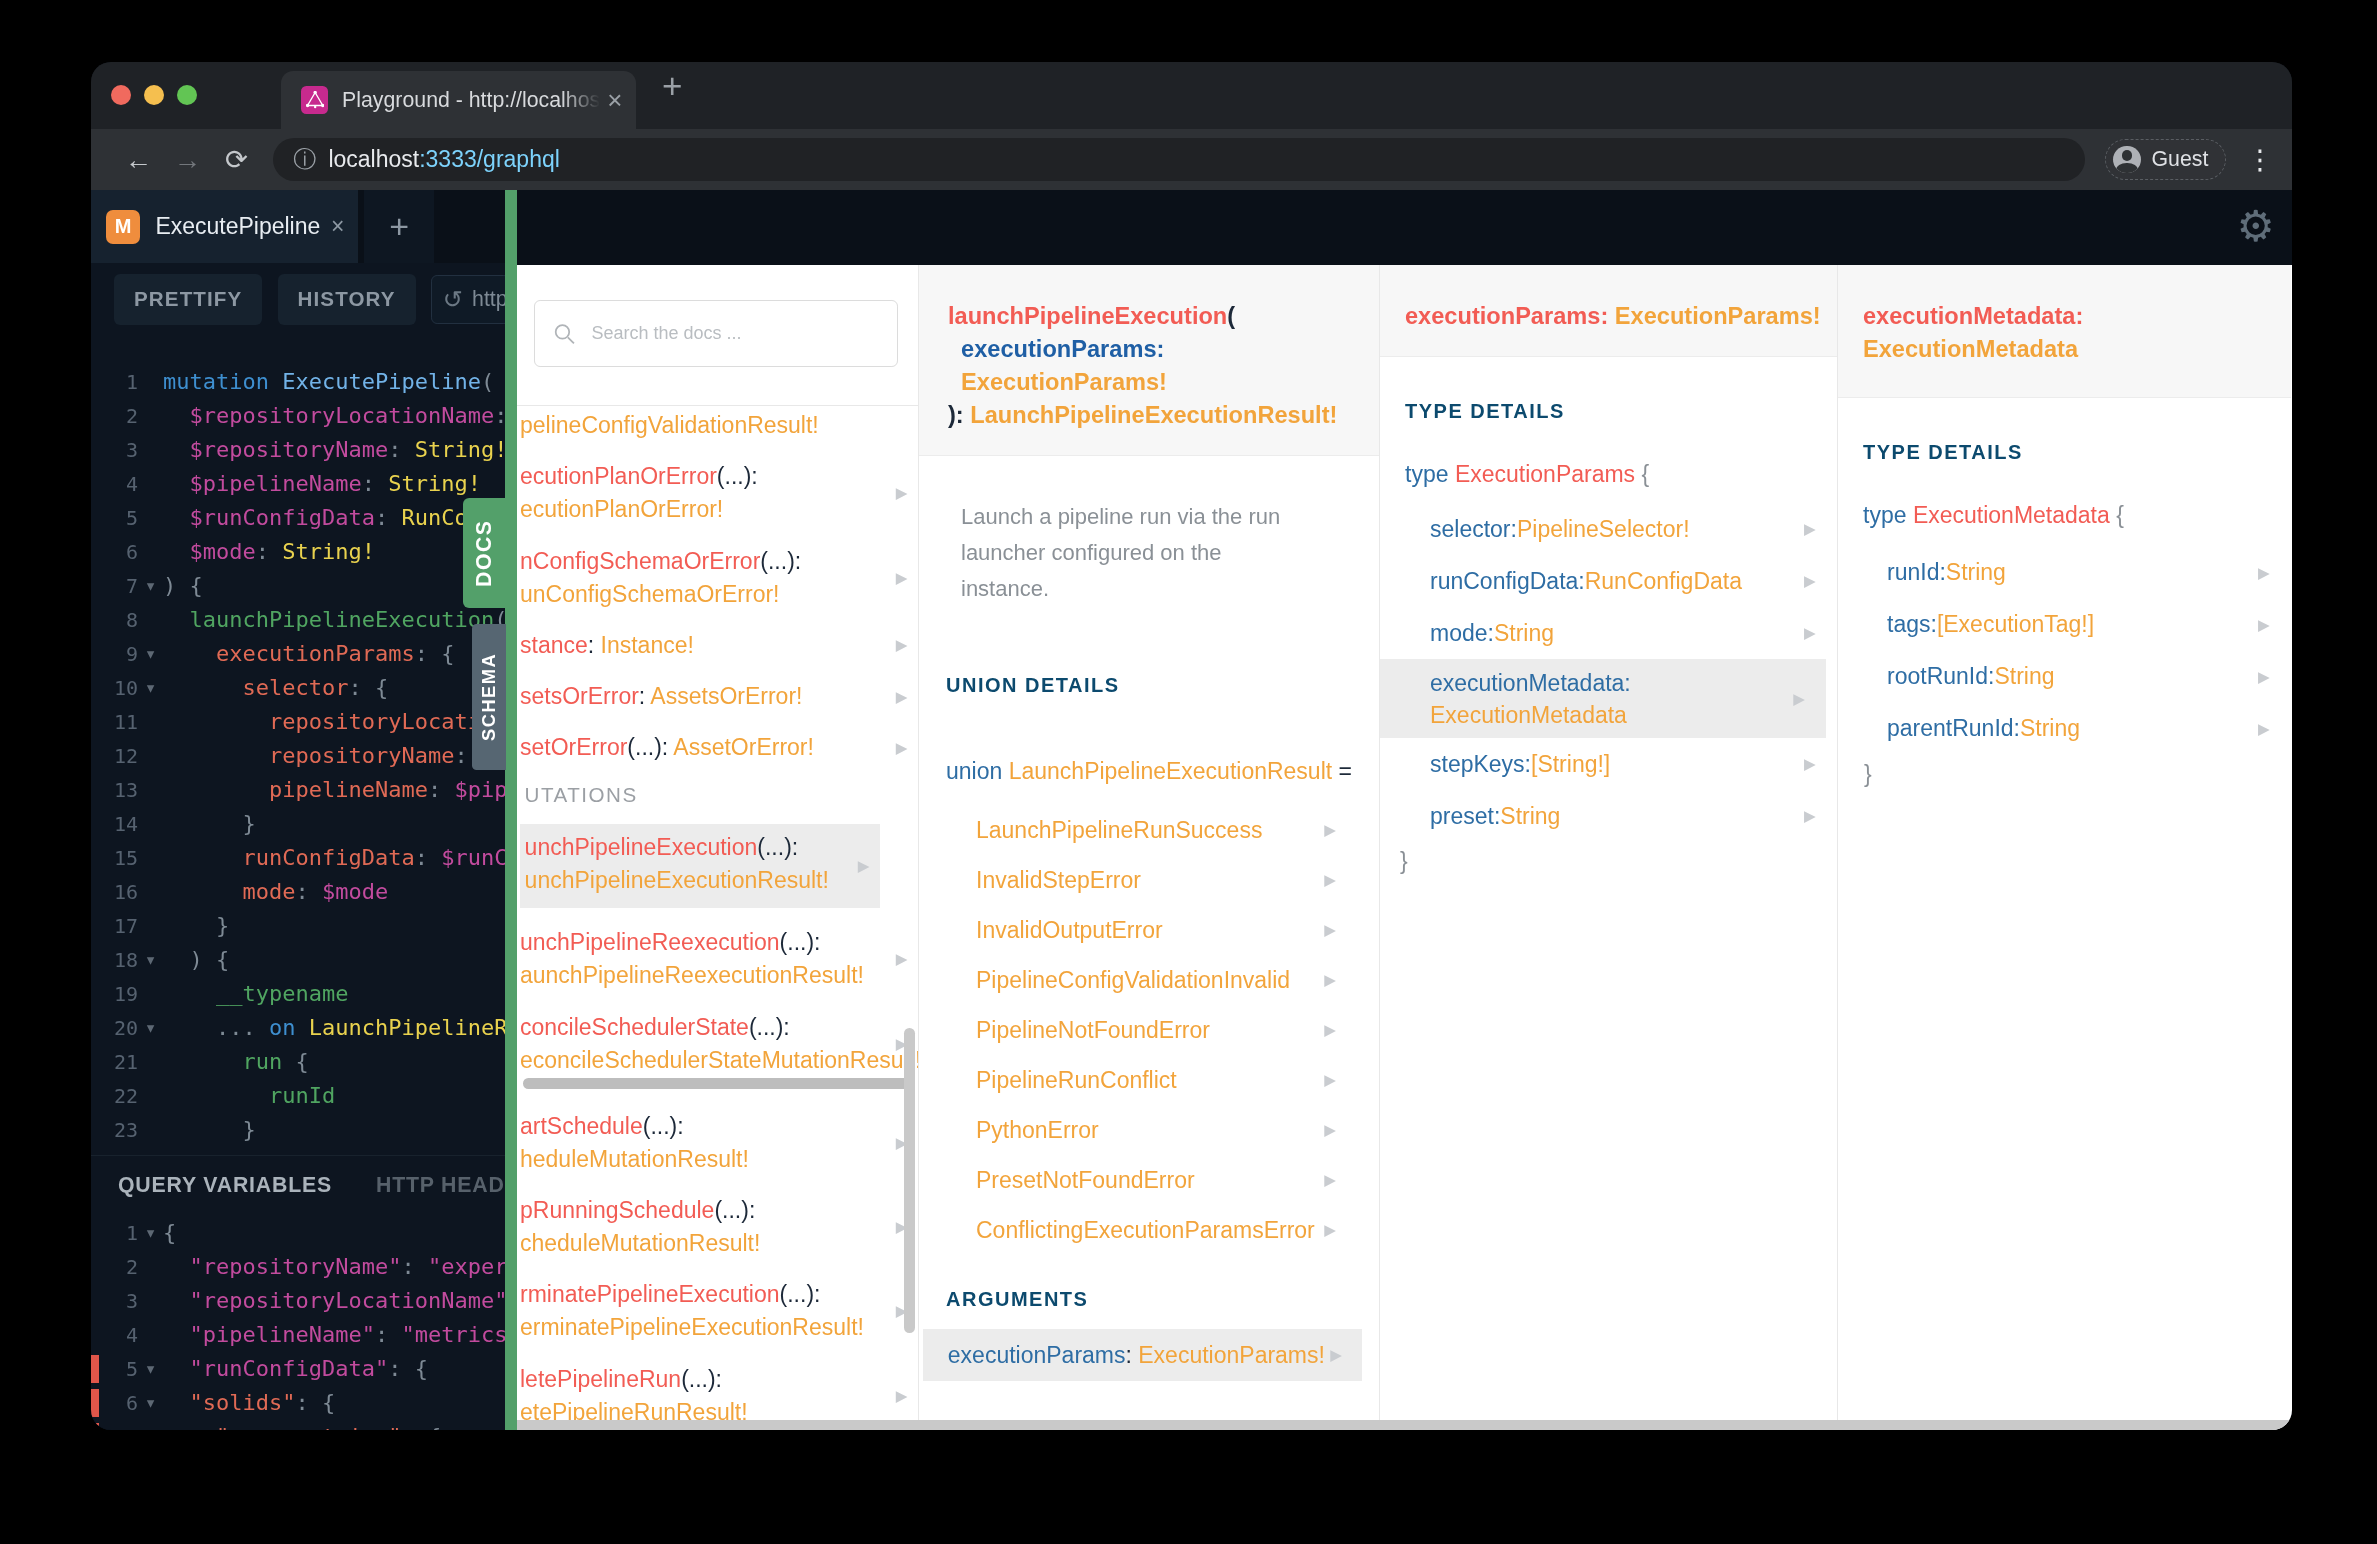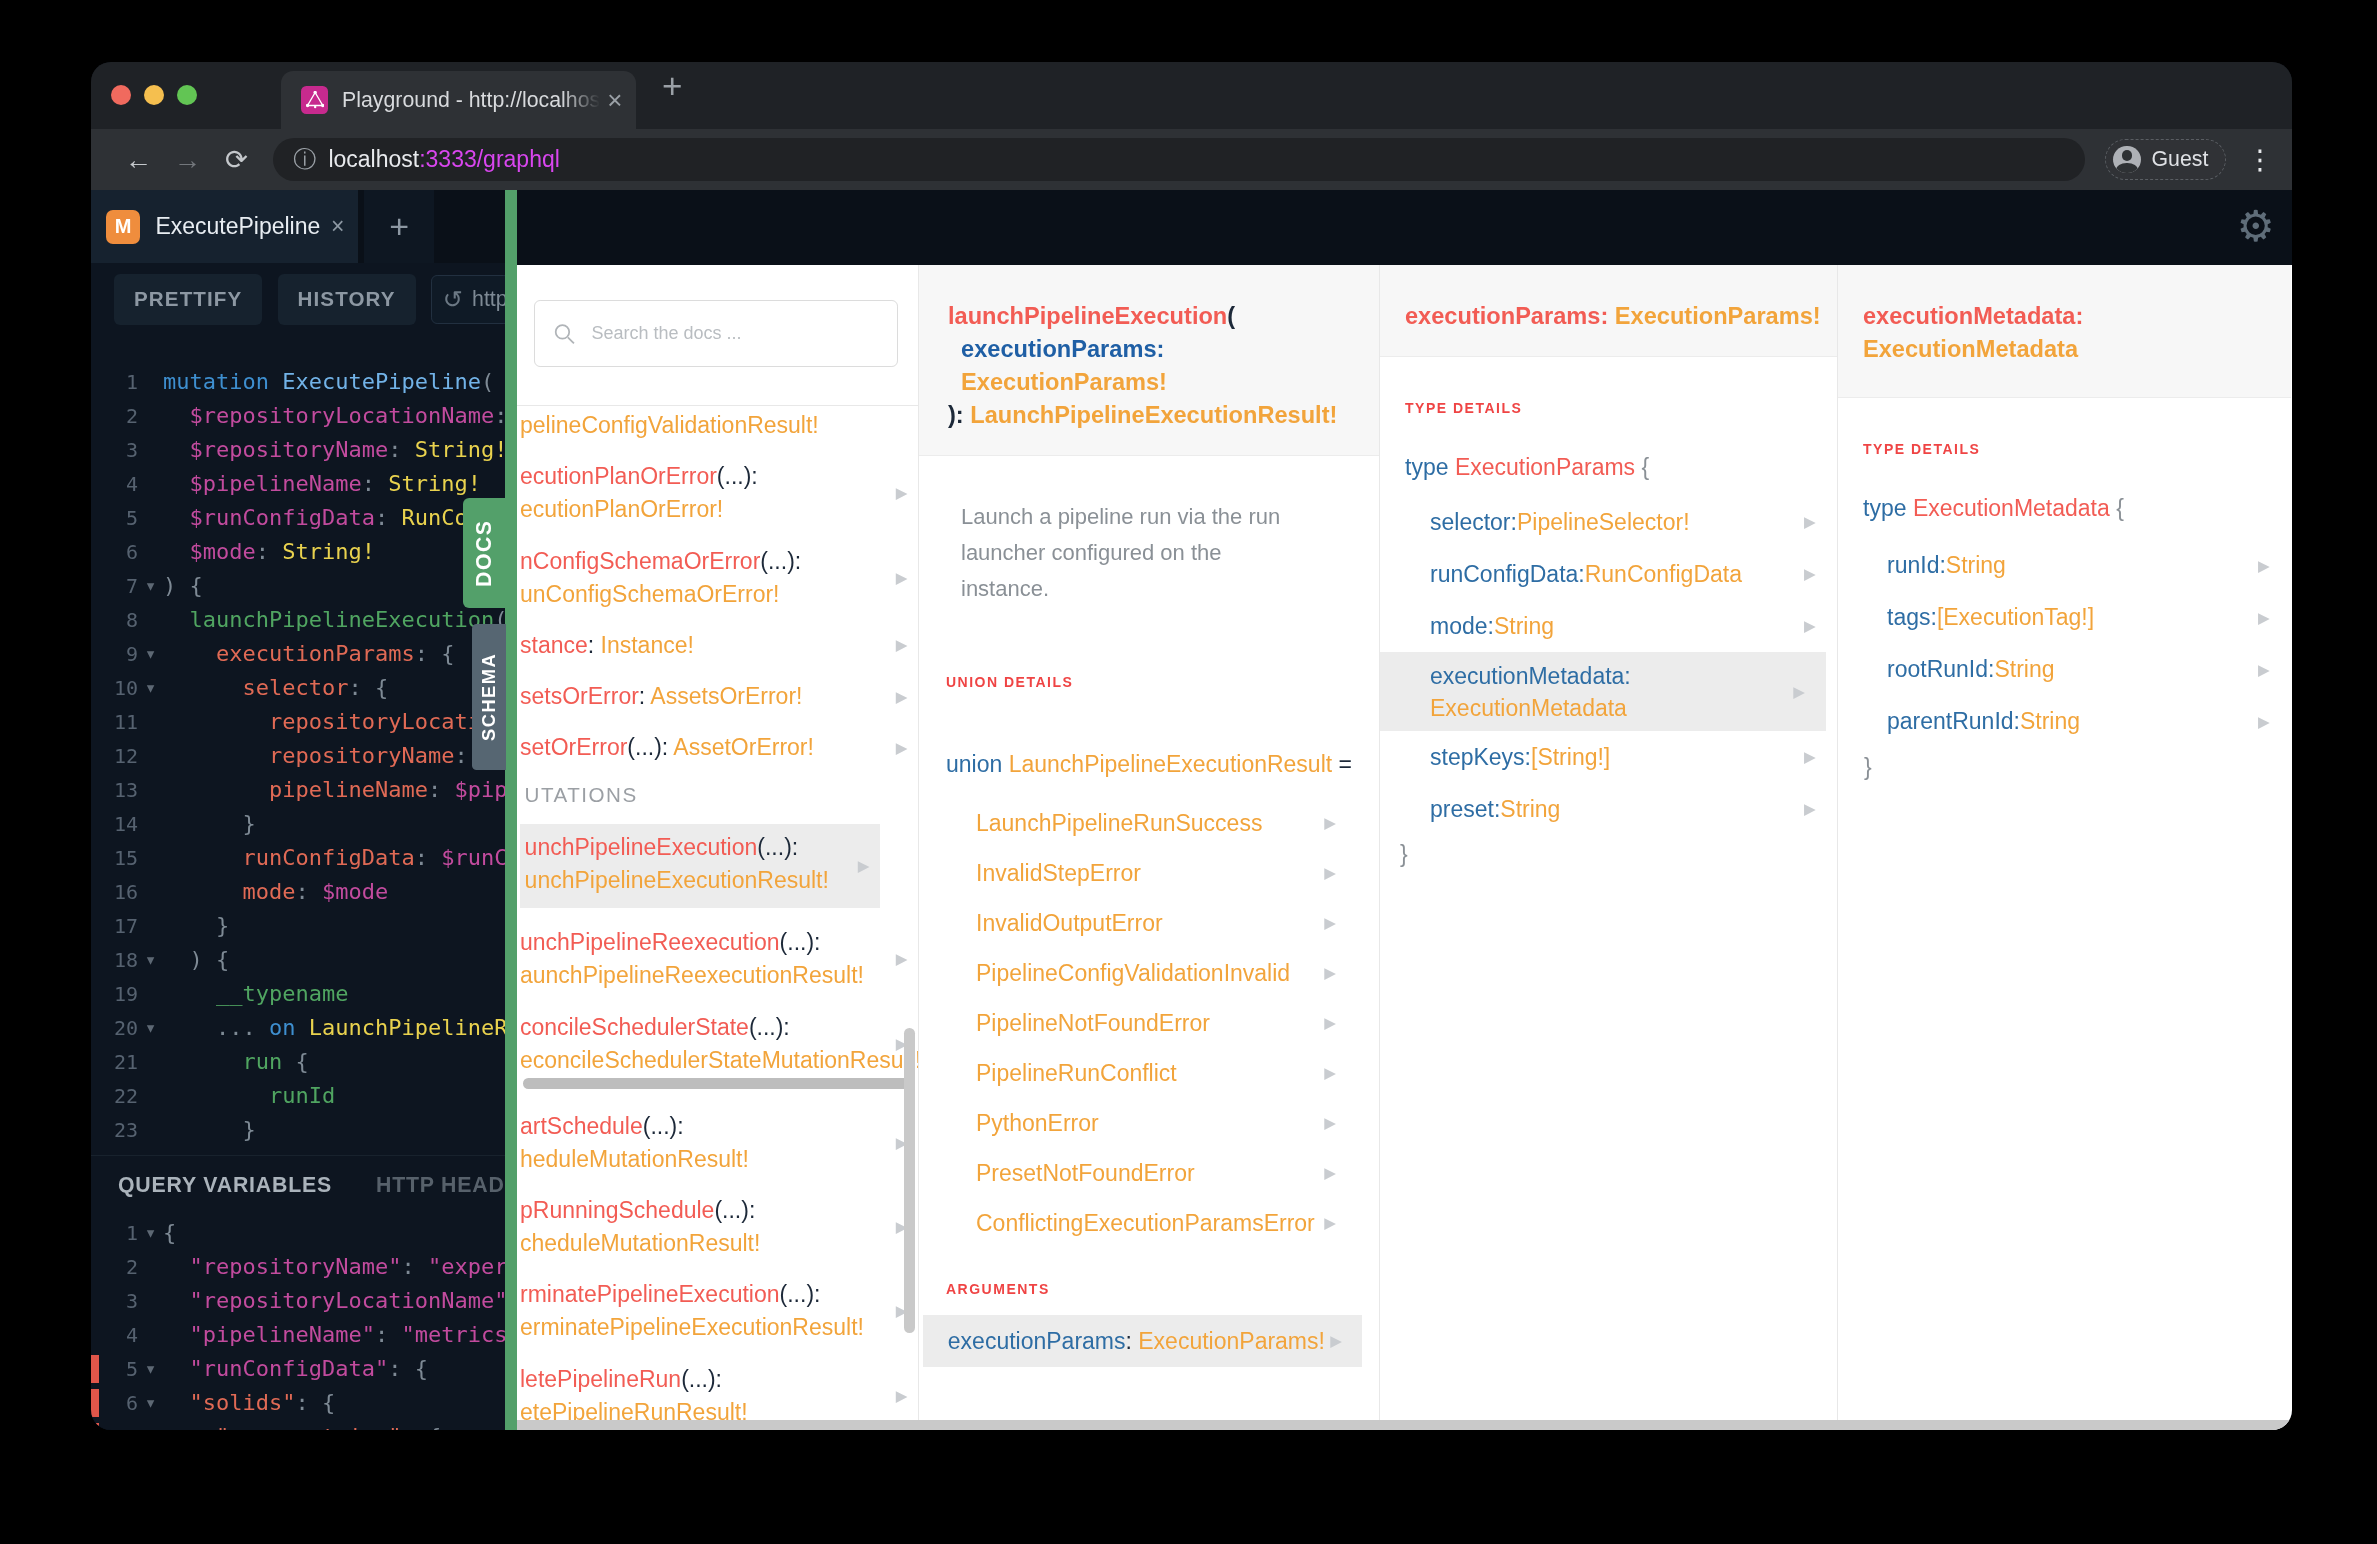--- a/index.html
+++ b/index.html
@@ -19,21 +19,21 @@
     -webkit-mask-image:linear-gradient(90deg,#000 85%,transparent); mask-image:linear-gradient(90deg,#000 85%,transparent); }
   .btab-close { color:#9aa0a6; font-size:26px; line-height:1; margin-left:7.6px; cursor:default; }
   .newtab { color:#9aa0a6; font-size:35px; font-weight:300; margin:0 0 26px 26px; line-height:1; }
 
   .toolbar { height:61px; background:#2e3135; display:flex; align-items:center; padding:0 18.3px 0 23px; }
   .navic { font-size:27.4px; color:#c5c8cc; width:49px; text-align:center; flex:none; }
   .navic.dis { color:#73777c; }
   .addr { flex:1; height:43px; margin:0 20px 0 12.2px; background:#202225; border-radius:21.3px; display:flex; align-items:center; padding:0 20px; min-width:0; }
   .info-i { color:#9aa0a6; font-size:23px; margin-right:12.2px; }
   .url { font-size:23px; white-space:nowrap; overflow:hidden; }
-  .url .host { color:#e8eaed; } .url .rest { color:#d946ef; }
+  .url .host { color:#e8eaed; } .url .rest { color:#7dd3fc; }
   .guest { height:41px; background:#303236; border:1.5px dashed #5a5e63; border-radius:21.3px; display:flex; align-items:center; padding:0 17px 0 7.6px; flex:none; }
   .avatar { width:27.4px; height:27.4px; border-radius:50%; background:#aeb1b6; position:relative; overflow:hidden; margin-right:10.7px; }
   .avatar:before { content:""; position:absolute; left:8.4px; top:4.6px; width:10.7px; height:10.7px; border-radius:50%; background:#2e3134; }
   .avatar:after { content:""; position:absolute; left:3px; top:17px; width:21.3px; height:13.7px; border-radius:50% 50% 0 0; background:#2e3134; }
   .guest-label { color:#dfe1e5; font-size:21.3px; }
   .kebab { color:#e8eaed; font-size:27.4px; margin-left:20px; flex:none; }
 
   
   .app { position:relative; height:1241px; background:#0a1018; overflow:hidden; }
   .app-header { position:absolute; left:0; top:0; right:0; height:73px; background:#0a1018; display:flex; }
@@ -90,21 +90,21 @@
   .after-hbar { margin-top:33px; }
   .chev { position:absolute; right:10.7px; top:50%; transform:translateY(-50%); color:#c9ccd0; font-size:15.2px; font-family:"DejaVu Sans",sans-serif; }
   .d-r{color:#f25c54} .d-rb{color:#f25c54;font-weight:bold} .d-o{color:#f2a43b} .d-ob{color:#f2a43b;font-weight:bold}
   .d-b{color:#2e6da4} .d-bb{color:#1f5fa5;font-weight:bold} .d-d{color:#1d2939} .d-g{color:#8a9096}
 
   .sig { background:#f7f7f7; border-bottom:0.8px solid #ececec; padding:35px 18.3px 23px 29px; }
   .sig .seg-line { font-size:23.6px; line-height:33px; font-weight:bold; white-space:nowrap; }
   .dc3 .sig, .dc4 .sig { padding-left:25px; }
   .dc4 .sig { padding-bottom:30.5px; }
   .d2-desc { margin:43px 23px 0 42px; width:350px; color:#8a9096; font-size:22px; line-height:36px; }
-  .section-h { color:#ef4444; font-weight:bold; font-size:14px; letter-spacing:1.5px; margin:67px 0 0 27px; }
+  .section-h { color:#0c4a6e; font-weight:bold; font-size:20px; letter-spacing:1.5px; margin:67px 0 0 27px; }
   .dc3 .section-h, .dc4 .section-h { margin:43px 0 0 25px; }
   .type-line { margin:58px 0 0 27px; font-size:23px; line-height:33px; }
   .dc3 .type-line, .dc4 .type-line { margin:35px 0 0 25px; }
   .members { margin-top:17px; }
   .member { position:relative; height:50px; display:flex; align-items:center; padding-left:57px; font-size:23px; }
   .member .chev { right:43px; }
   .args-h { margin-top:33px; }
   .arg-row { position:relative; margin:18.3px 17px 0 3.8px; background:#ececec; height:52px; display:flex; align-items:center; padding-left:25px; font-size:23px; }
   .arg-row .chev { right:20px; }
 

